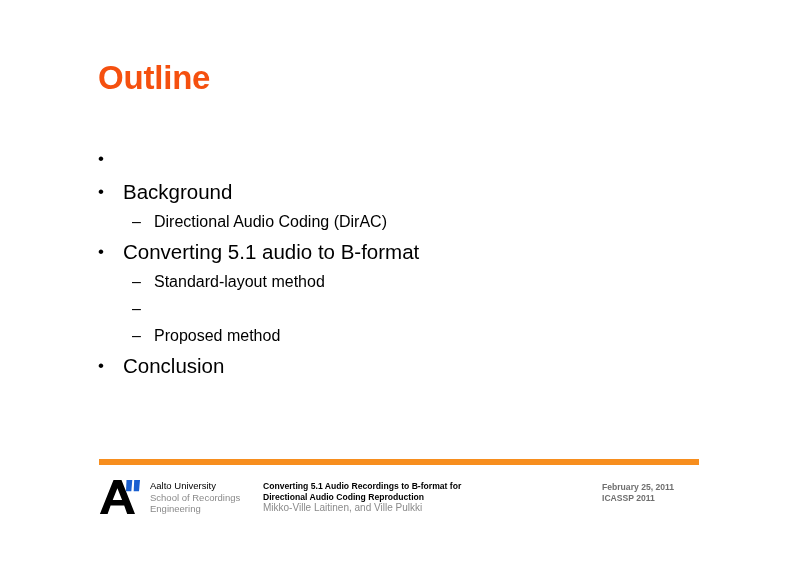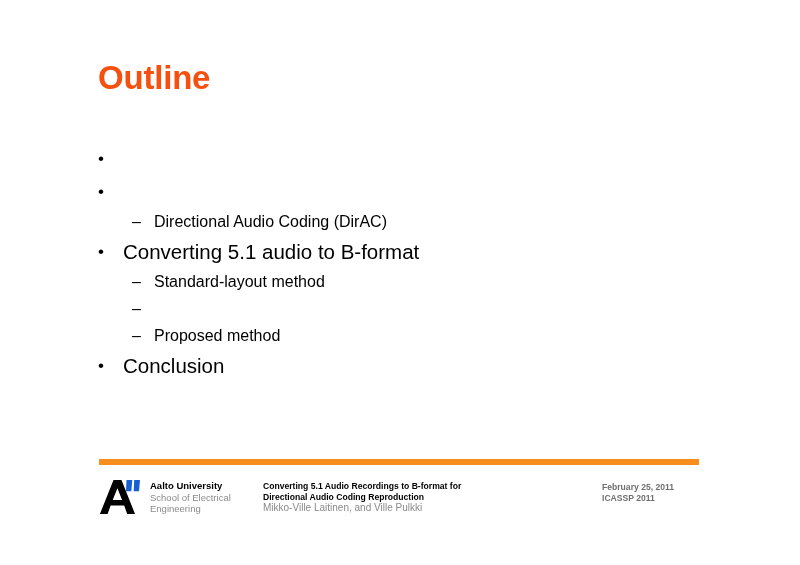--- a/index.html
+++ b/index.html
@@ -99,21 +99,21 @@
   }
   #aalto-logo {
     display: block;
     margin-right: 9px;
   }
   #brand-text {
     padding-top: 2px;
   }
   #brand-name {
     font-size: 9.5px;
-    font-weight: bold;
+    font-weight: normal;
     color: #000000;
     line-height: 11.5px;
     white-space: nowrap;
   }
   .brand-unit {
     font-size: 9.5px;
     color: #8a8a8a;
     line-height: 11.5px;
     white-space: nowrap;
   }
@@ -158,20 +158,21 @@
   <div id="slide-title">Outline</div>
 
   <div id="outline-list">
 
     <div class="outline-item lvl1">
       <span class="marker">•</span>
     </div>
 
     <div class="outline-item lvl1">
       <span class="marker">•</span>
+      <span class="outline-text">Background</span>
     </div>
 
     <div class="outline-item lvl2">
       <span class="marker">–</span>
       <span class="outline-text">Directional Audio Coding (DirAC)</span>
     </div>
 
     <div class="outline-item lvl1">
       <span class="marker">•</span>
       <span class="outline-text">Converting 5.1 audio to B-format</span>
@@ -204,21 +205,21 @@
 
     <div id="footer-brand">
       <svg id="aalto-logo" width="42" height="38" viewBox="0 0 42 38">
         <path d="M14.5 2 L22.5 2 L36 36 L28.2 36 L25.2 27.6 L11.6 27.6 L8.6 36 L0.9 36 Z
                  M18.4 10.2 L13.7 22.1 L23.1 22.1 Z" fill="#000000"></path>
         <path d="M27.5 2 L33.3 2 L32.3 13.2 L27.0 13.2 Z" fill="#1a5fd0"></path>
         <path d="M35.2 2 L41.0 2 L40.0 13.2 L34.7 13.2 Z" fill="#1a5fd0"></path>
       </svg>
       <div id="brand-text">
         <div id="brand-name">Aalto University</div>
-        <div class="brand-unit">School of Electrical</div>
+        <div class="brand-unit">School of Recordings</div>
         <div class="brand-unit">Engineering</div>
       </div>
     </div>
 
     <div id="footer-paper">
       <div class="paper-title-line">Converting 5.1 Audio Recordings to B-format for</div>
       <div class="paper-title-line">Directional Audio Coding Reproduction</div>
       <div id="paper-authors">Mikko-Ville Laitinen, and Ville Pulkki</div>
     </div>
 

